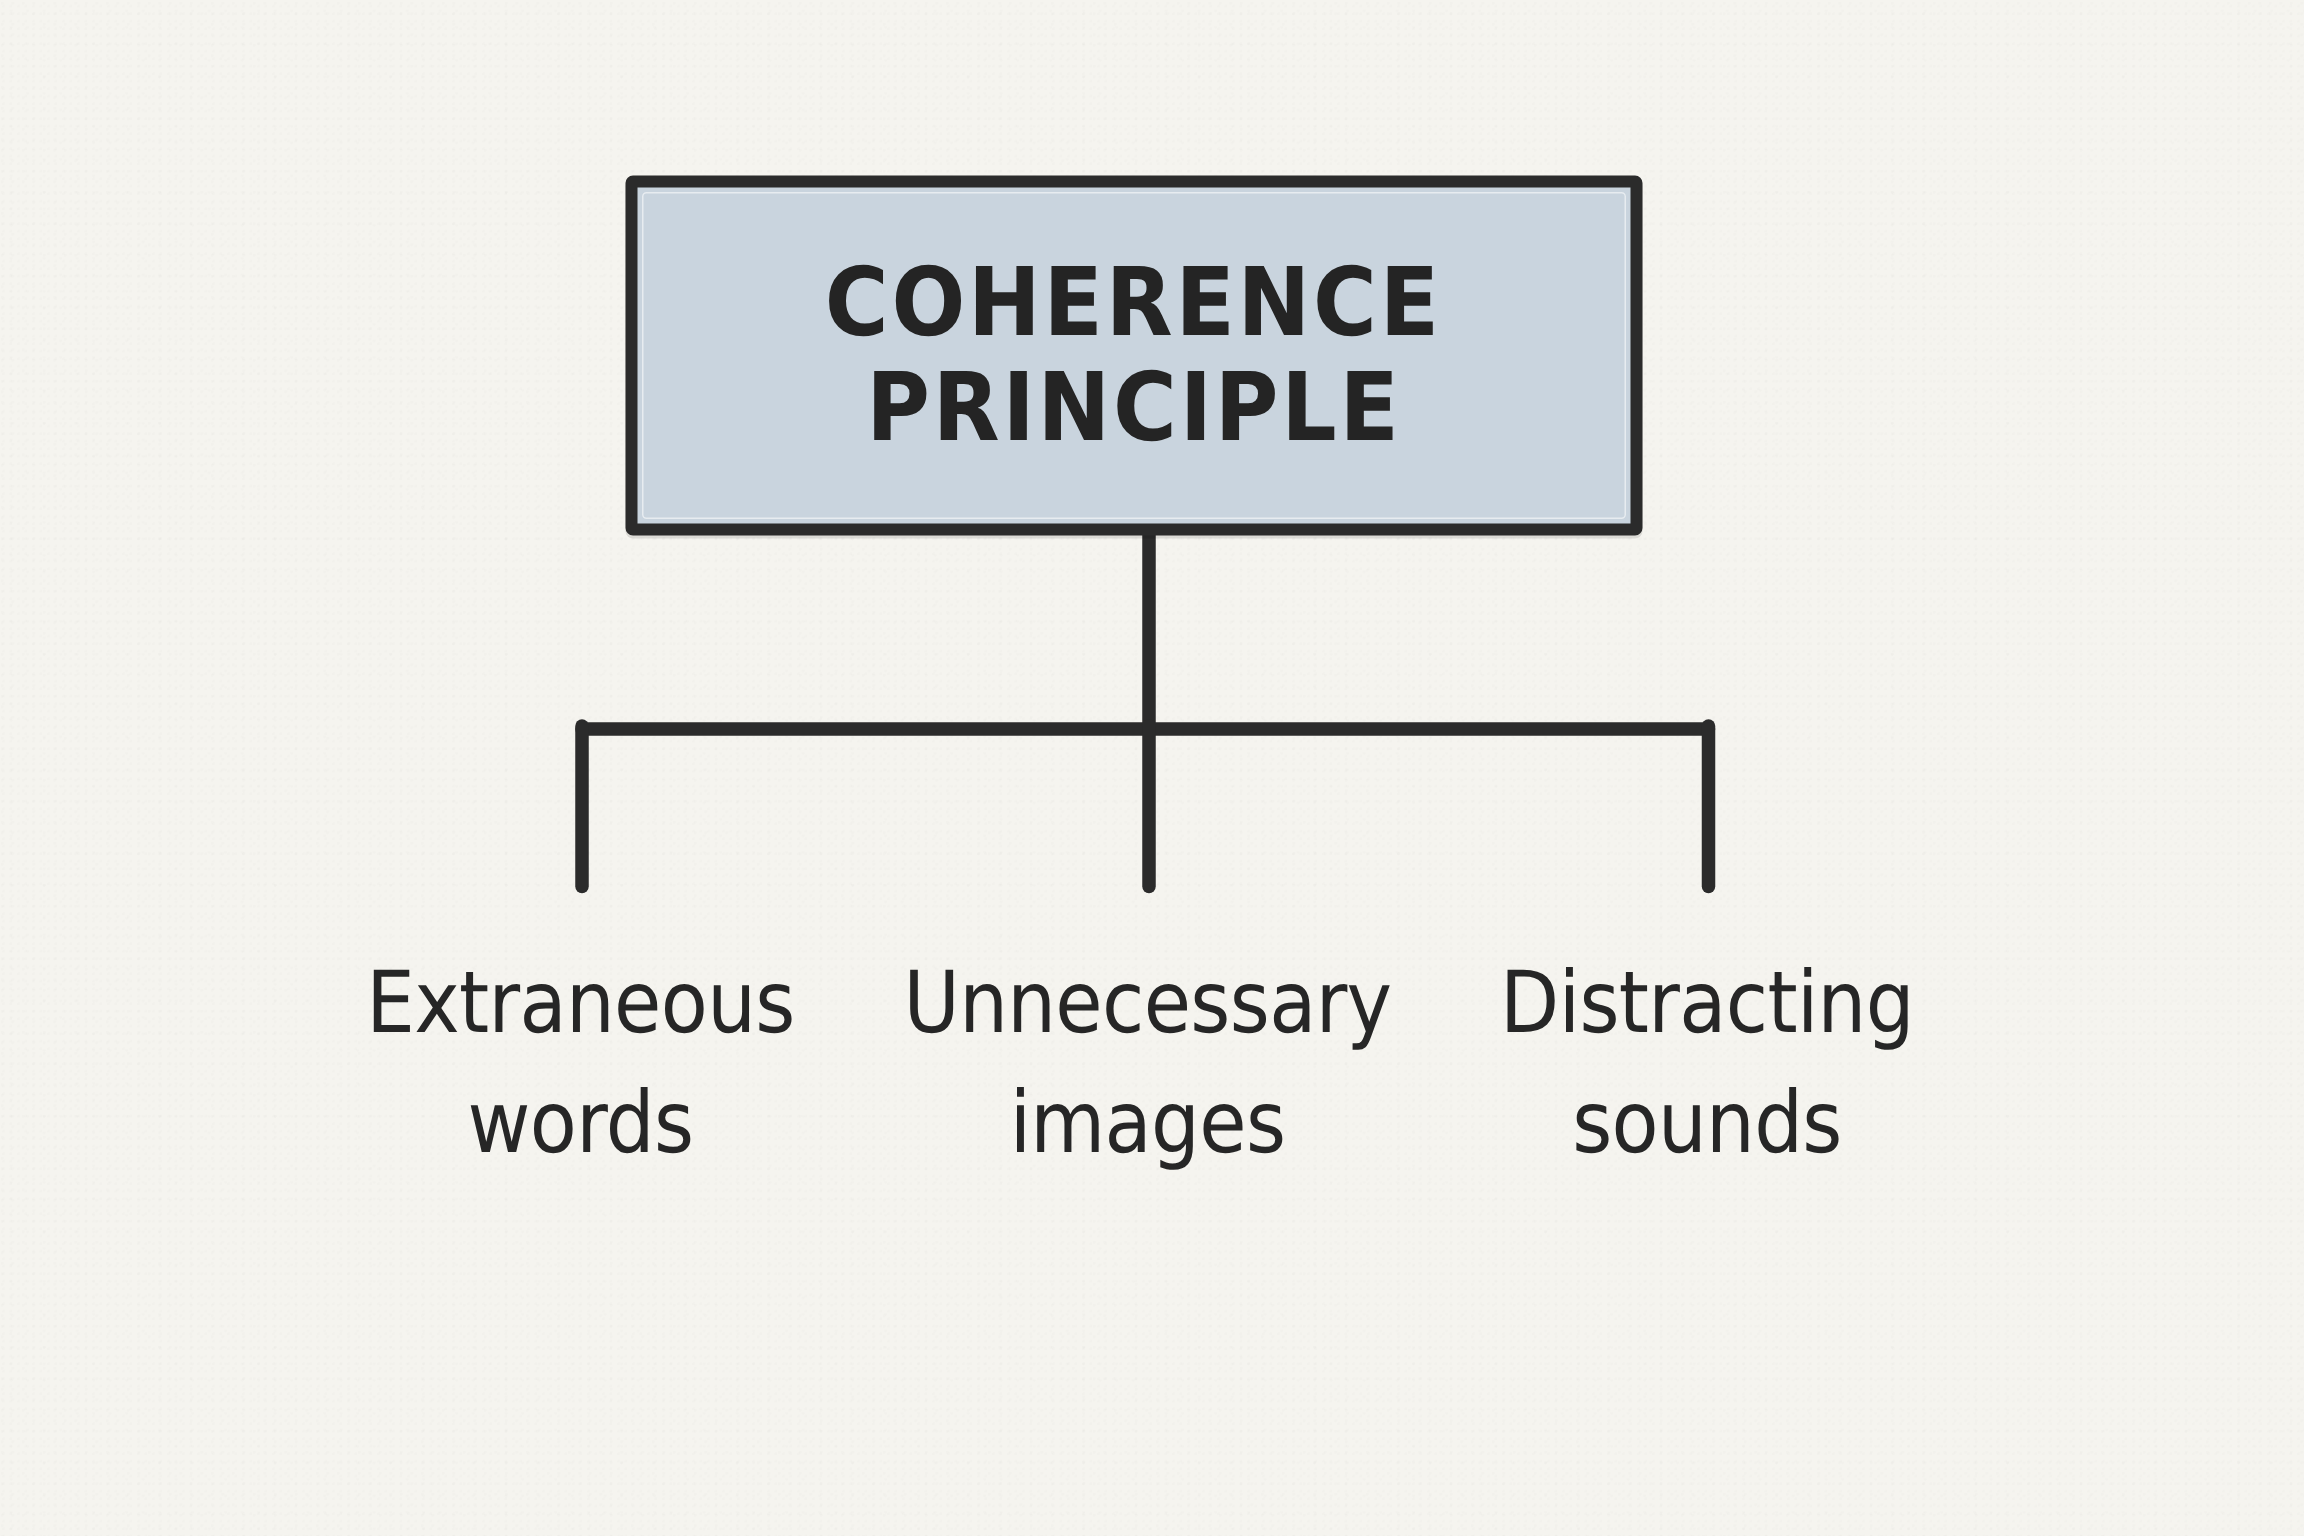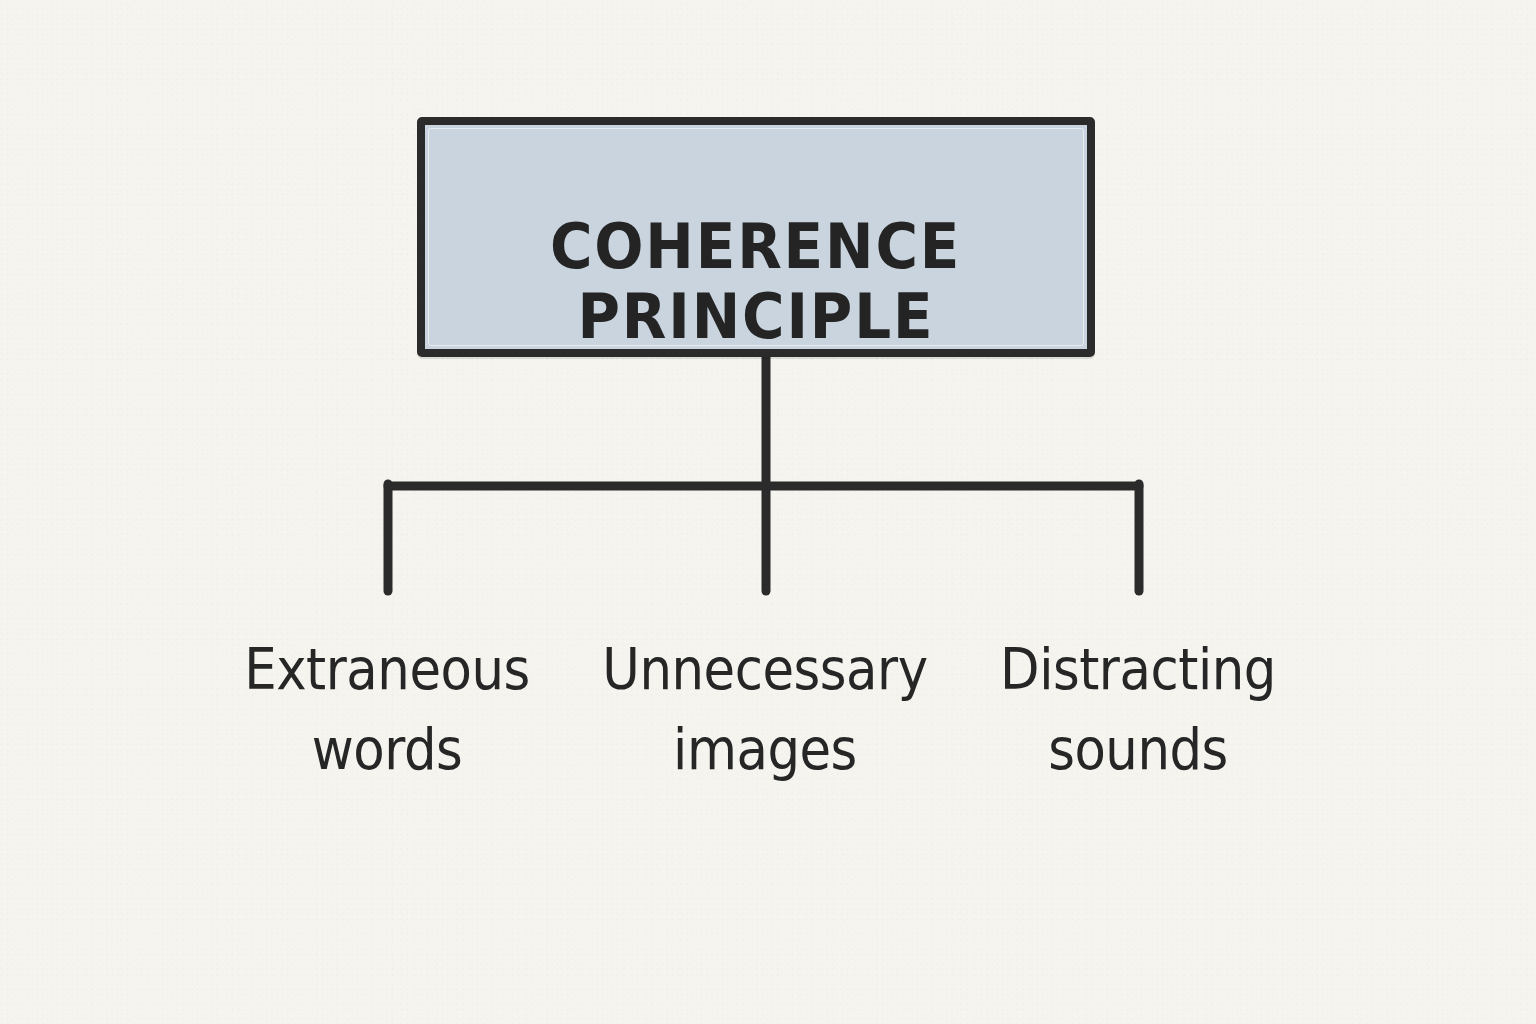--- a/index.html
+++ b/index.html
@@ -44,21 +44,21 @@
     top: 117px;
     width: 678px;
     height: 240px;
     box-sizing: border-box;
     background: #c9d4de;
     border: 8px solid #2b2b2b;
     border-radius: 5px;
     display: flex;
     flex-direction: column;
     align-items: center;
-    justify-content: flex-end;
+    justify-content: center;
     box-shadow: 0 2px 0 0 rgba(0,0,0,0.10);
   }
   #root-node .inner-hairline {
     position: absolute;
     left: 3px;
     top: 3px;
     right: 3px;
     bottom: 3px;
     border: 1px solid rgba(255,255,255,0.55);
     border-radius: 3px;

